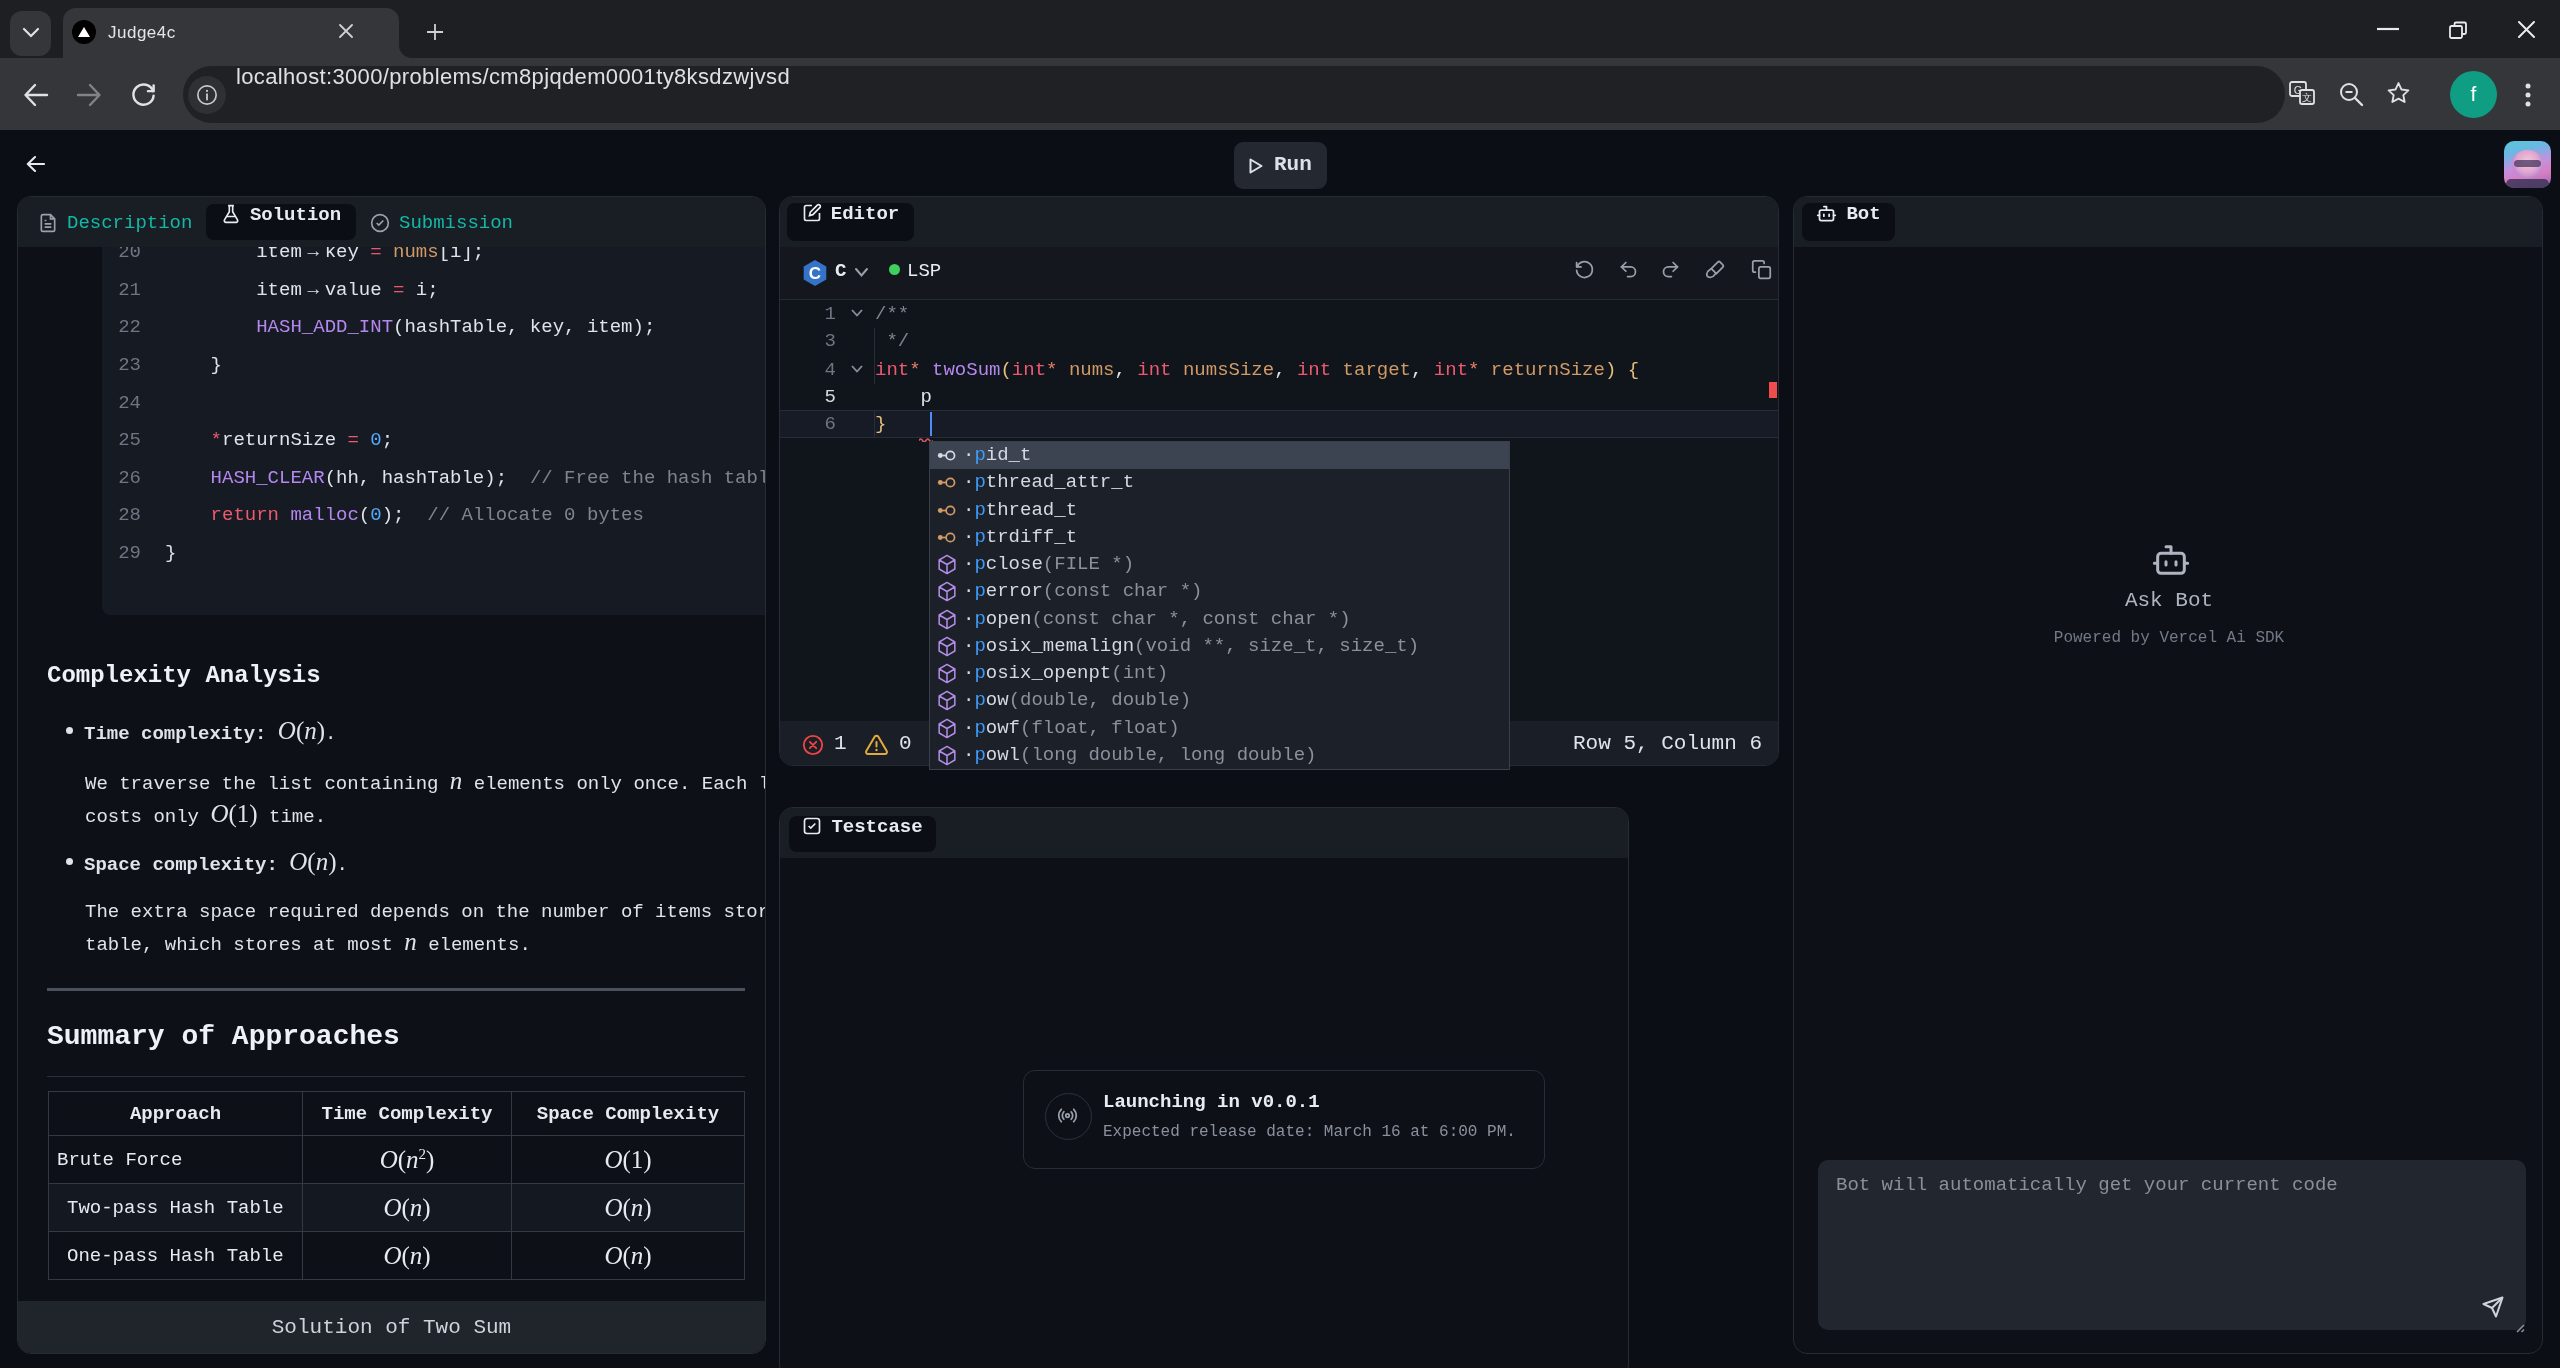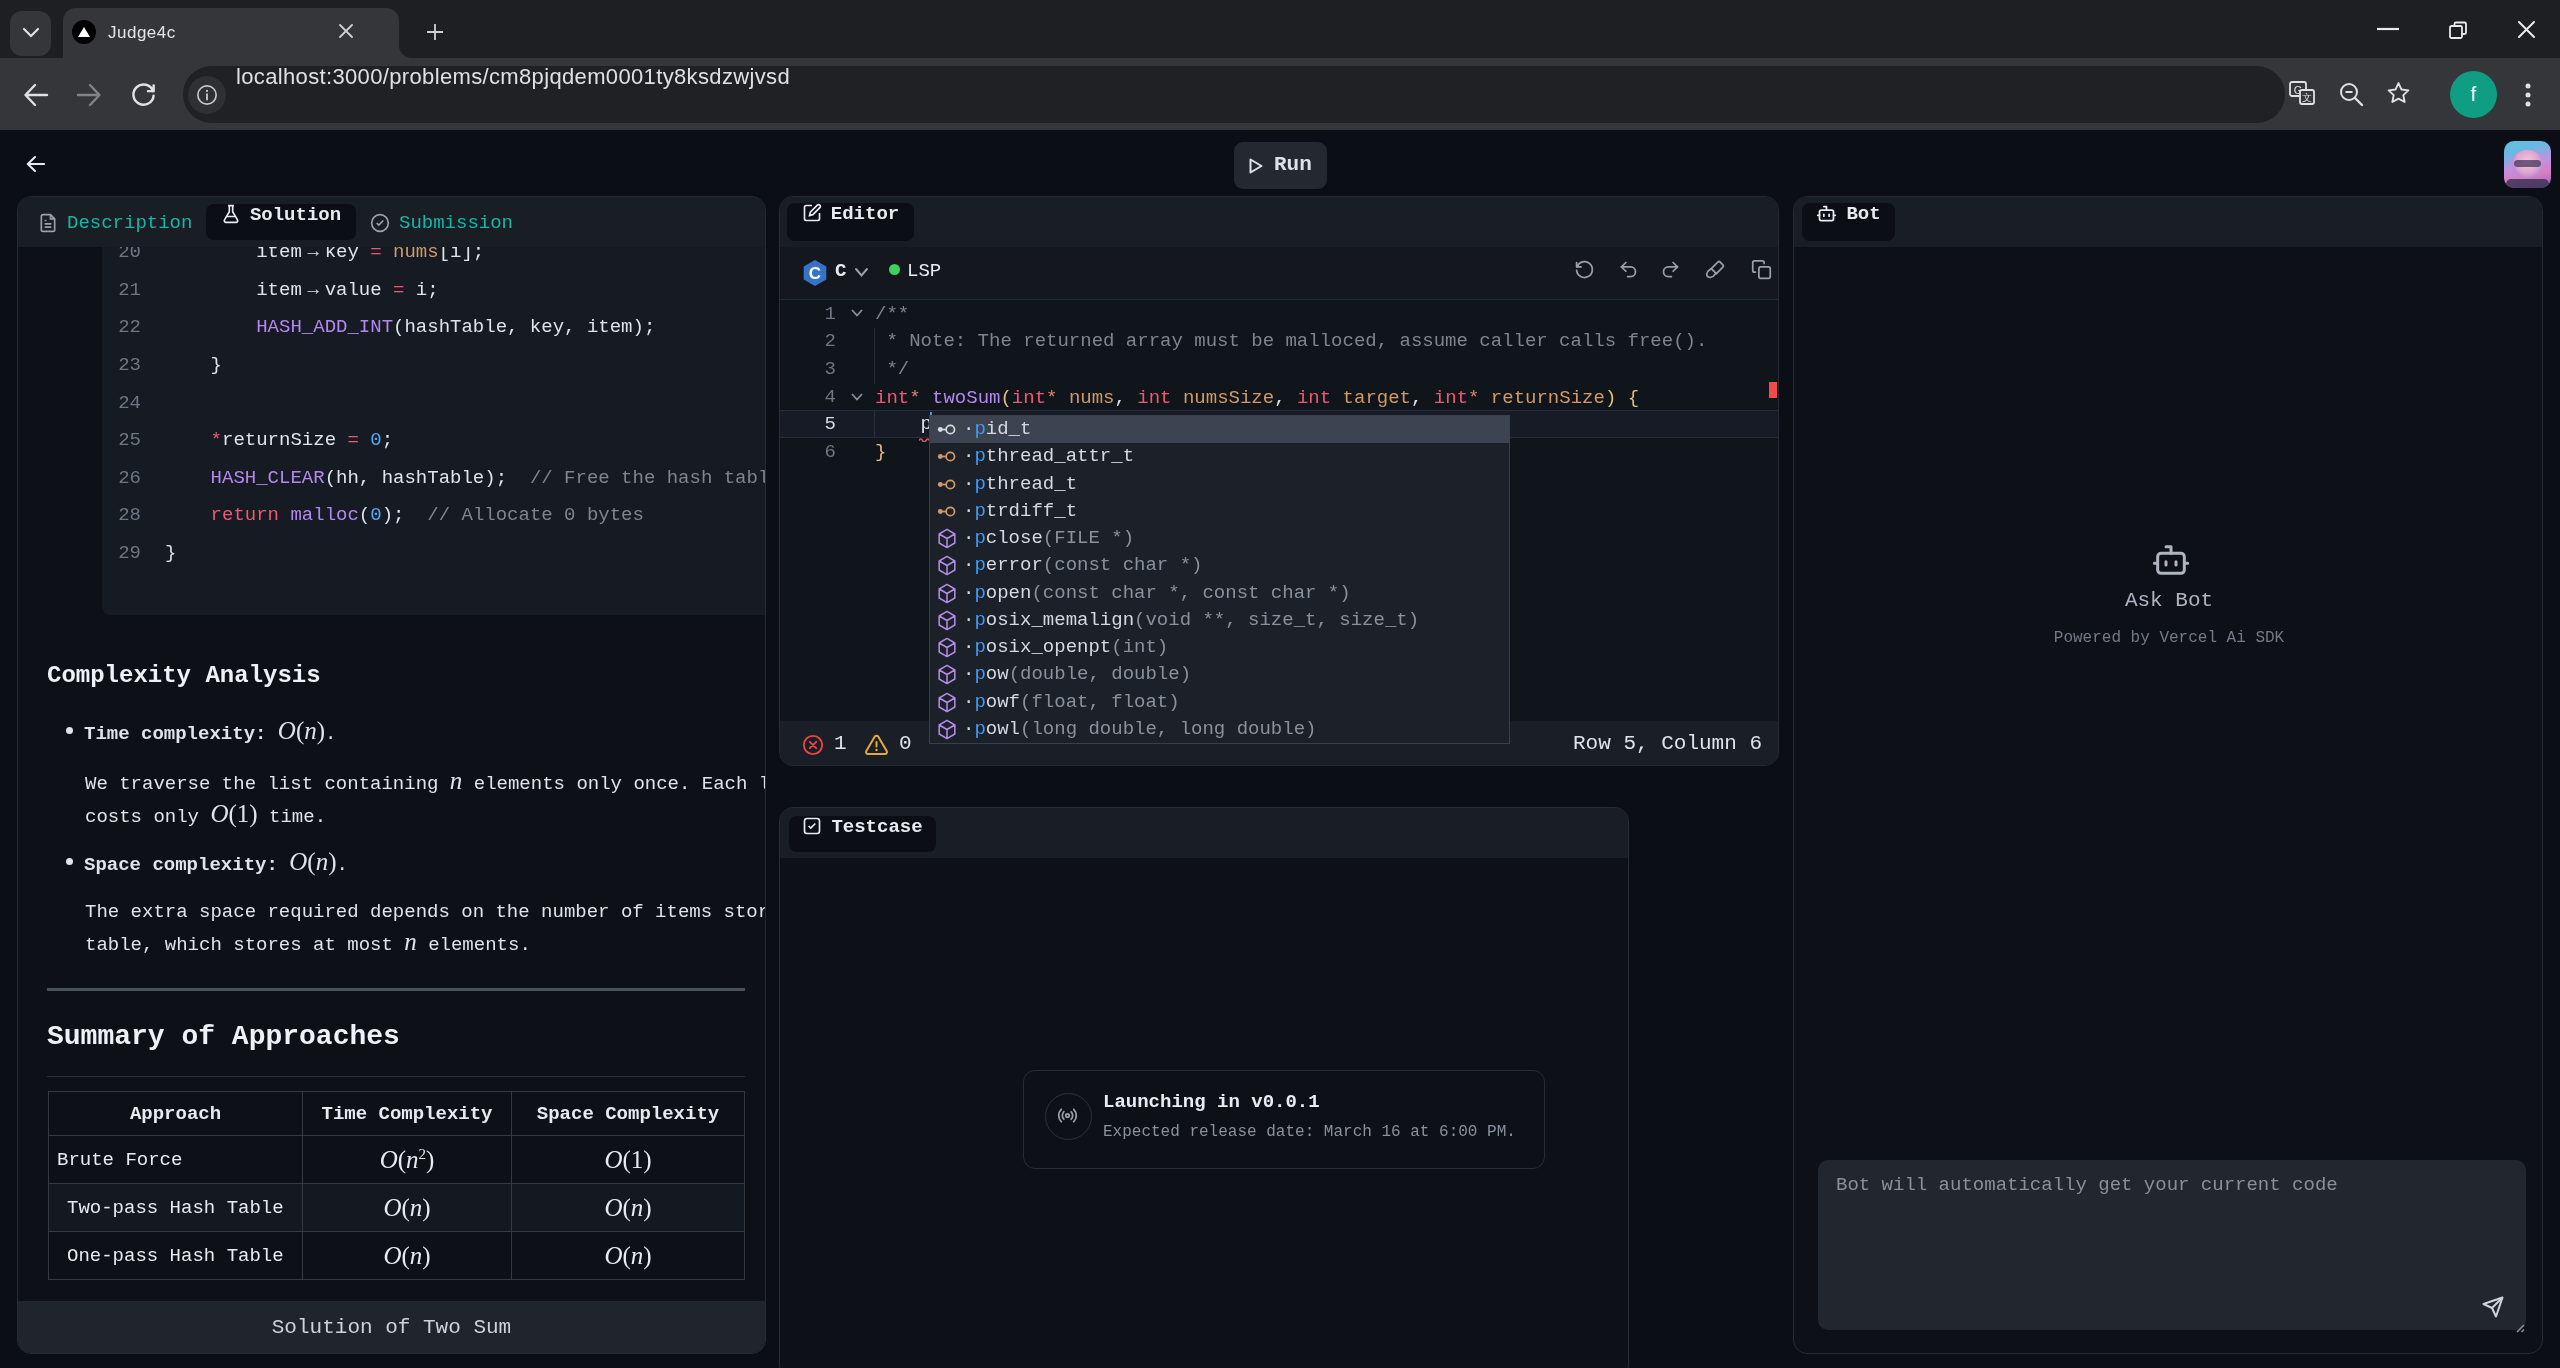--- a/index.html
+++ b/index.html
@@ -248,21 +248,20 @@
   <div class="abs mono" style="left:0;top:103px;right:0;height:423px;background:#10141b;font-size:19px;"></div>
 
   <div class="abs" style="left:0;top:213px;right:0;height:28px;background:#161b25;border-top:1px solid #262d3a;border-bottom:1px solid #262d3a;box-sizing:border-box;"></div>
 
   <div class="abs" style="left:94px;top:131px;width:1px;height:56px;background:#272d39;"></div>
   <div class="abs" style="left:94px;top:214px;width:1px;height:26px;background:#272d39;"></div>
   <div class="abs mono" style="left:0;top:103px;font-size:19px;">
     <div class="eln"><span class="gut">1</span><span class="fold"><svg width="14" height="10" viewBox="0 0 14 10">
             <path d="M2 2 L7 7.5 L12 2" stroke="#8a919d" stroke-width="1.8" fill="none"></path>
           </svg></span><span class="ecd"><b class="c">/**</b></span></div>
-    <div class="eln"><span class="gut">2</span><span class="fold"></span><span class="ecd"><b class="c"> * Note: The returned array must be malloced, assume caller calls free().</b></span></div>
     <div class="eln"><span class="gut">3</span><span class="fold"></span><span class="ecd"><b class="c"> */</b></span></div>
     <div class="eln"><span class="gut">4</span><span class="fold"><svg width="14" height="10" viewBox="0 0 14 10">
             <path d="M2 2 L7 7.5 L12 2" stroke="#8a919d" stroke-width="1.8" fill="none"></path>
           </svg></span><span class="ecd"><b class="r">int</b><b class="s">*</b> <b class="v">twoSum</b><b class="g">(</b><b class="r">int</b><b class="s">*</b> <b class="o">nums</b>, <b class="r">int</b> <b class="o">numsSize</b>, <b class="r">int</b> <b class="o">target</b>, <b class="r">int</b><b class="s">*</b> <b class="o">returnSize</b><b class="g">)</b> <b class="g">{</b></span></div>
     <div class="eln"><span class="gut" style="color:#d7dbe2;">5</span><span class="fold"></span><span class="ecd">    p</span></div>
     <div class="eln"><span class="gut">6</span><span class="fold"></span><span class="ecd"><b class="g">}</b></span></div>
   </div>
 
   <div class="abs" style="left:150px;top:215px;width:2px;height:24px;background:#4e8df6;"></div>
   <svg class="abs" style="left:139px;top:240px;" width="14" height="5" viewBox="0 0 14 5">
@@ -331,21 +330,21 @@
   <div class="abs mono" style="left:42px;top:977px;font-size:19px;color:#8a9099;">Bot will automatically get your current code</div>
   <svg class="abs" style="left:687px;top:1098px;" width="24" height="24" viewBox="0 0 24 24" stroke="#cfd4db" stroke-width="2" fill="none" stroke-linejoin="round">
       <path d="M21.5 2.5 L11 13"></path>
       <path d="M21.5 2.5 L15 21.5 L11 13 L2.5 9 Z"></path>
     </svg>
   <svg class="abs" style="left:719px;top:1124px;" width="12" height="12" viewBox="0 0 12 12" stroke="#8a9099" stroke-width="1.6">
       <path d="M11 4 L4 11 M11 8.5 L8.5 11"></path>
     </svg>
 </div>
 
-<div class="abs mono" id="popup" style="left:929px;top:415px;width:581px;height:329px;background:#1c2029;border:1px solid #3a3f4a;box-sizing:border-box;font-size:19px;overflow:hidden;">
+<div class="abs mono" id="popup" style="left:929px;top:441px;width:581px;height:329px;background:#1c2029;border:1px solid #3a3f4a;box-sizing:border-box;font-size:19px;overflow:hidden;">
 <div class="prow" style="background:#3c4351;">
       <svg class="pic" width="22" height="21" viewBox="0 0 22 22">
         <circle cx="4" cy="11" r="2.6" fill="#d7dbe2"></circle>
         <path d="M6 11 H10" stroke="#d7dbe2" stroke-width="1.8"></path>
         <circle cx="14.5" cy="11" r="4.4" stroke="#d7dbe2" stroke-width="1.8" fill="none"></circle>
       </svg>
       <span class="ptx">·<b class="pb">p</b>id_t</span>
     </div>
 <div class="prow" style="">
       <svg class="pic" width="22" height="21" viewBox="0 0 22 22">

